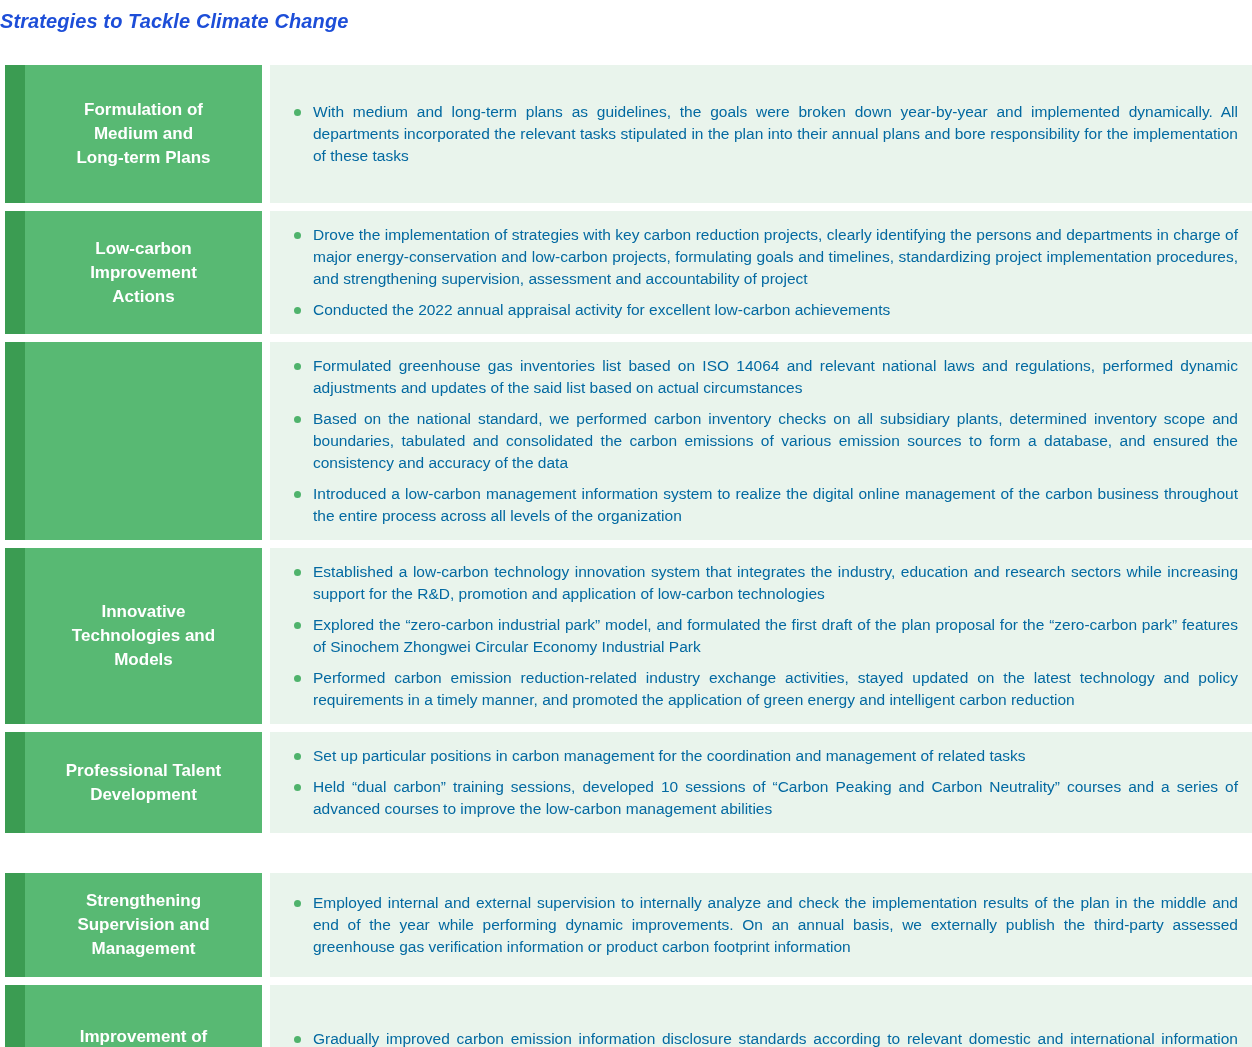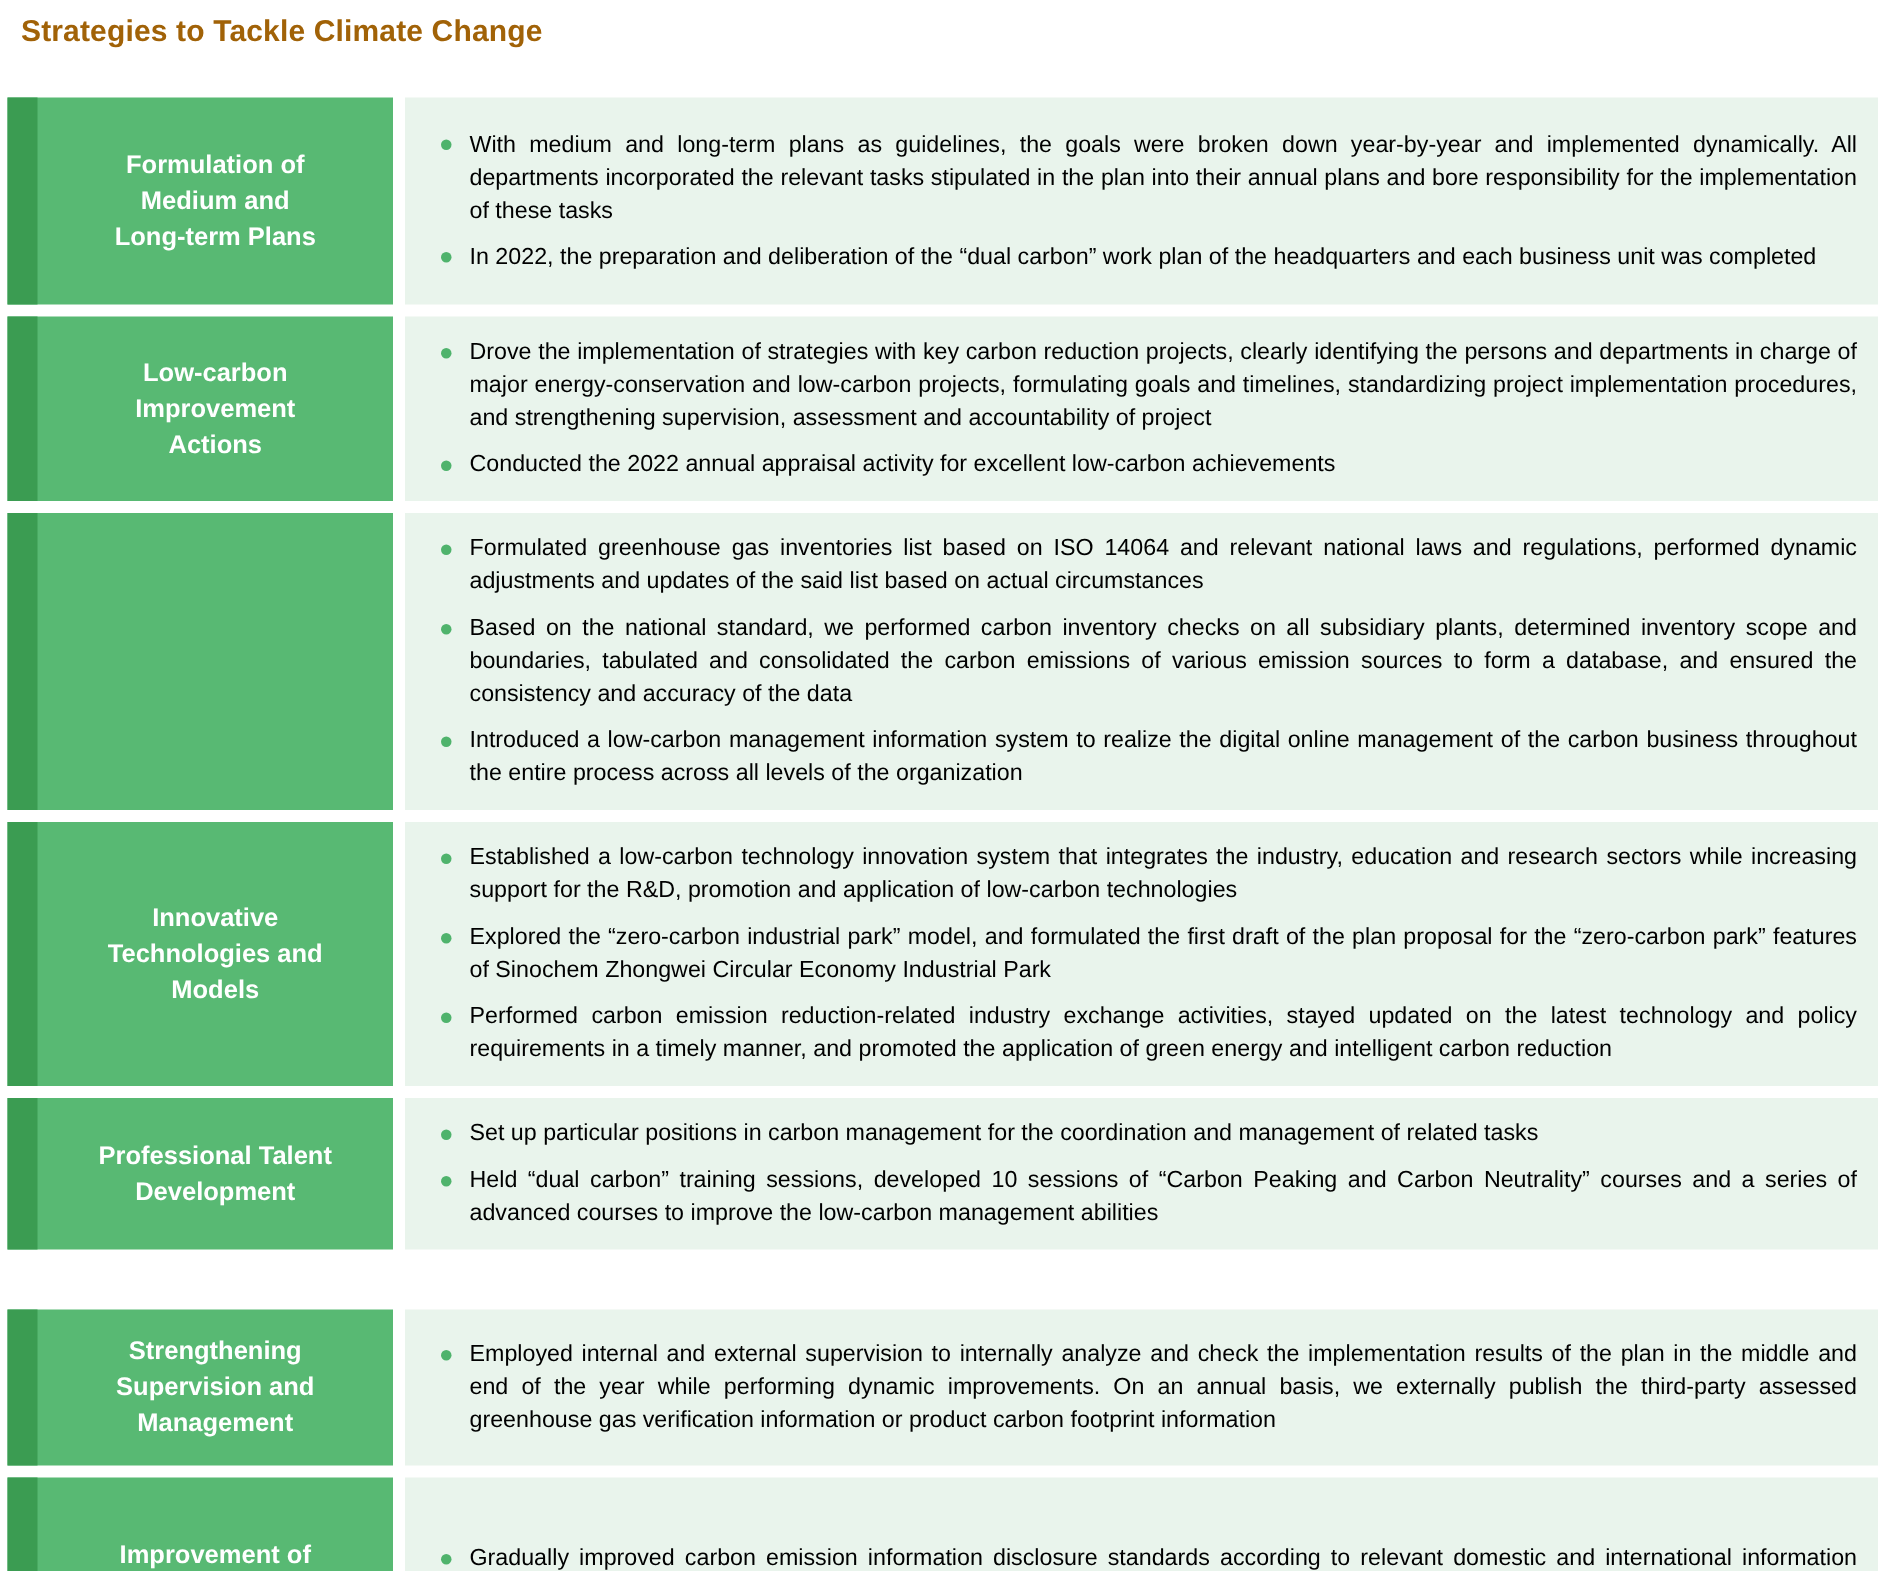--- a/index.html
+++ b/index.html
@@ -9,25 +9,26 @@
     min-height: 1047px;
     font-family: "Liberation Sans", sans-serif;
   }
   .page {
     width: 1252px;
     min-height: 1047px;
     padding: 8px 0 6px 0;
     background: #ffffff;
   }
   .title {
-    color: #a16207;
+    color: #1d4ed8;
     font-size: 20px;
     font-weight: bold;
-    margin: 2px 0 0 14px;
+    margin: 2px 0 0 0;
     letter-spacing: 0.1px;
+    font-style: italic;
   }
   .strategy-table {
     margin: 32px 0 0 5px;
     display: flex;
     flex-direction: column;
     gap: 8px;
   }
   .row {
     display: flex;
     align-items: stretch;
@@ -74,21 +75,21 @@
   }
   .bullet-list {
     list-style: none;
     display: flex;
     flex-direction: column;
     gap: 9px;
   }
   .bullet-list li {
     position: relative;
     padding-left: 27px;
-    color: #000000;
+    color: #0369a1;
     font-size: 15.5px;
     line-height: 22px;
     text-align: justify;
   }
   .bullet-list li::before {
     content: "";
     position: absolute;
     left: 8px;
     top: 7.5px;
     width: 7px;
@@ -106,21 +107,20 @@
   <div class="row">
     <div class="label-cell">
       <span class="label-stripe"></span>
       <span class="label-text">Formulation of
 Medium and
 Long-term Plans</span>
     </div>
     <div class="content-cell">
       <ul class="bullet-list">
             <li>With medium and long-term plans as guidelines, the goals were broken down year-by-year and implemented dynamically. All departments incorporated the relevant tasks stipulated in the plan into their annual plans and bore responsibility for the implementation of these tasks</li>
-            <li>In 2022, the preparation and deliberation of the “dual carbon” work plan of the headquarters and each business unit was completed</li>
           </ul>
     </div>
   </div>
 
   <div class="row">
     <div class="label-cell">
       <span class="label-stripe"></span>
       <span class="label-text">Low-carbon
 Improvement
 Actions</span>

